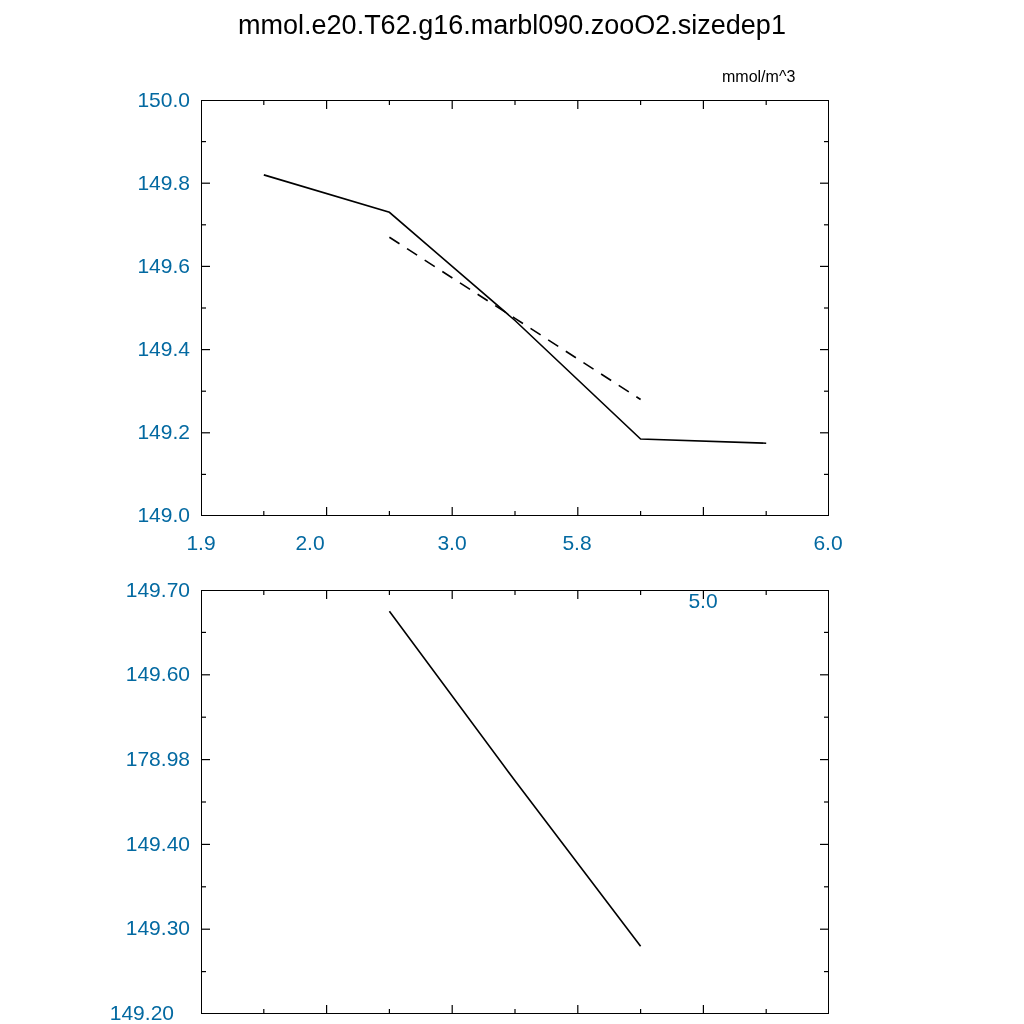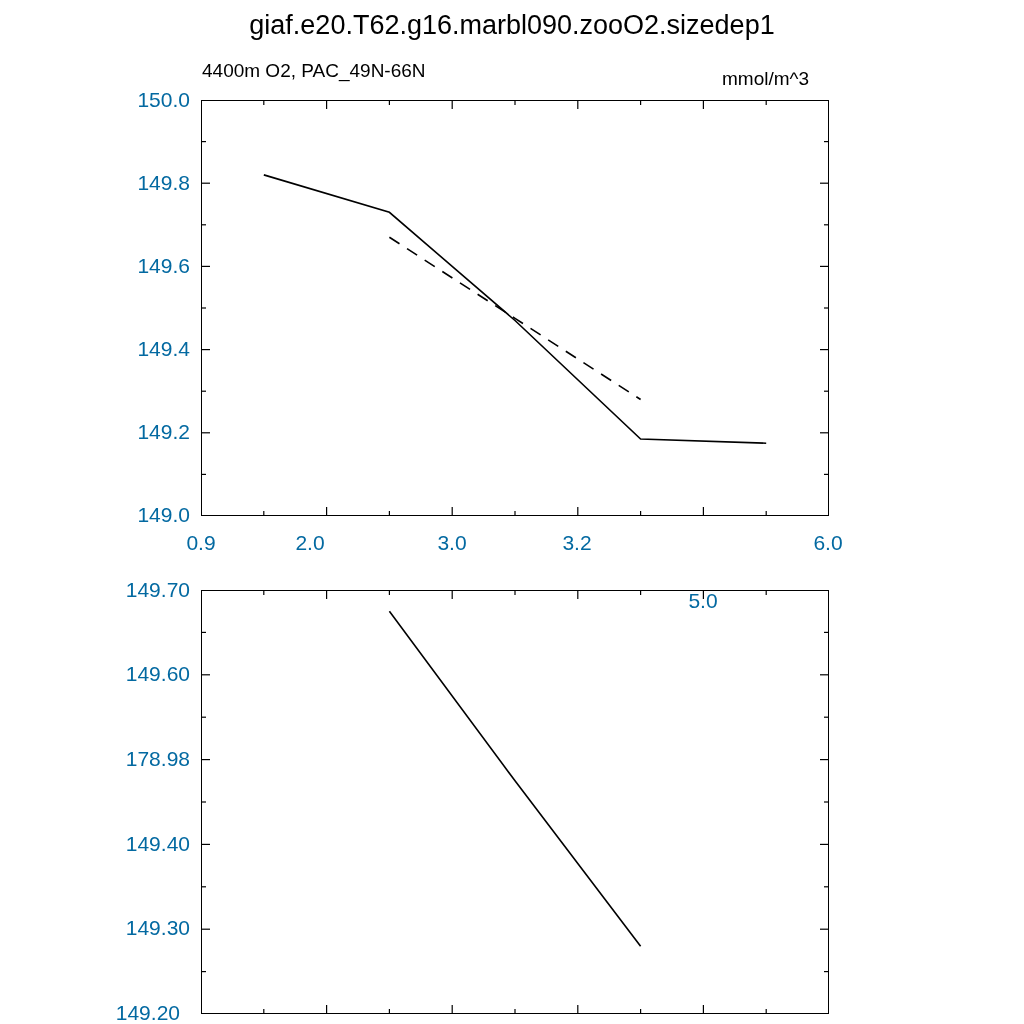--- a/index.html
+++ b/index.html
@@ -31,21 +31,21 @@
     letter-spacing: 0px;
     color: #000;
   }
   .subtitle-left {
     position: absolute;
     font-size: 19px;
     color: #000;
   }
   .subtitle-right {
     position: absolute;
-    font-size: 19px;
+    font-size: 16px;
     color: #000;
   }
   .plot-frame {
     position: absolute;
     border: 1px solid #000;
     box-sizing: border-box;
     background: transparent;
   }
   .tick-label {
     position: absolute;
@@ -66,49 +66,48 @@
     width: 1024px;
     height: 1024px;
     pointer-events: none;
   }
 </style>
 </head>
 <body>
 
 <div class="page">
 
-  <div id="main-title">giaf.e20.T62.g16.marbl090.zooO2.sizedep1</div>
+  <div id="main-title">mmol.e20.T62.g16.marbl090.zooO2.sizedep1</div>
 
-  <div class="subtitle-left" style="left:202px; top:60px;">4400m O2, PAC_49N-66N</div>
   <div class="subtitle-right" style="left:722px; top:68px;">mmol/m^3</div>
 
   <div class="plot-frame" style="left:201px; top:100px; width:628px; height:416px;"></div>
 
   <div class="tick-label ylab" style="left:60px; top:88px; width:130px;">150.0</div>
   <div class="tick-label ylab" style="left:60px; top:171px; width:130px;">149.8</div>
   <div class="tick-label ylab" style="left:60px; top:254px; width:130px;">149.6</div>
   <div class="tick-label ylab" style="left:60px; top:337px; width:130px;">149.4</div>
   <div class="tick-label ylab" style="left:60px; top:420px; width:130px;">149.2</div>
   <div class="tick-label ylab" style="left:60px; top:503px; width:130px;">149.0</div>
 
-  <div class="tick-label xlab" style="left:161px; top:531px; width:80px;">0.9</div>
+  <div class="tick-label xlab" style="left:161px; top:531px; width:80px;">1.9</div>
   <div class="tick-label xlab" style="left:270px; top:531px; width:80px;">2.0</div>
   <div class="tick-label xlab" style="left:412px; top:531px; width:80px;">3.0</div>
-  <div class="tick-label xlab" style="left:537px; top:531px; width:80px;">3.2</div>
+  <div class="tick-label xlab" style="left:537px; top:531px; width:80px;">5.8</div>
   <div class="tick-label xlab" style="left:663px; top:549px; width:80px;margin-top:40px;">5.0</div>
   <div class="tick-label xlab" style="left:788px; top:531px; width:80px;">6.0</div>
 
   <div class="plot-frame" style="left:201px; top:590px; width:628px; height:424px;"></div>
 
   <div class="tick-label ylab" style="left:50px; top:578px; width:140px;">149.70</div>
   <div class="tick-label ylab" style="left:50px; top:662px; width:140px;">149.60</div>
   <div class="tick-label ylab" style="left:50px; top:747px; width:140px;">178.98</div>
   <div class="tick-label ylab" style="left:50px; top:832px; width:140px;">149.40</div>
   <div class="tick-label ylab" style="left:50px; top:916px; width:140px;">149.30</div>
-  <div class="tick-label ylab" style="left:40px; top:1001px; width:140px;">149.20</div>
+  <div class="tick-label ylab" style="left:34px; top:1001px; width:140px;">149.20</div>
 
   <svg class="overlay" viewBox="0 0 1024 1024">
     <g id="panel1-ticks" stroke="#000" stroke-width="1.2">
         <line x1="326.6" y1="100" x2="326.6" y2="109"></line>
         <line x1="326.6" y1="516" x2="326.6" y2="507"></line>
         <line x1="452.20000000000005" y1="100" x2="452.20000000000005" y2="109"></line>
         <line x1="452.20000000000005" y1="516" x2="452.20000000000005" y2="507"></line>
         <line x1="577.8" y1="100" x2="577.8" y2="109"></line>
         <line x1="577.8" y1="516" x2="577.8" y2="507"></line>
         <line x1="703.4000000000001" y1="100" x2="703.4000000000001" y2="109"></line>

